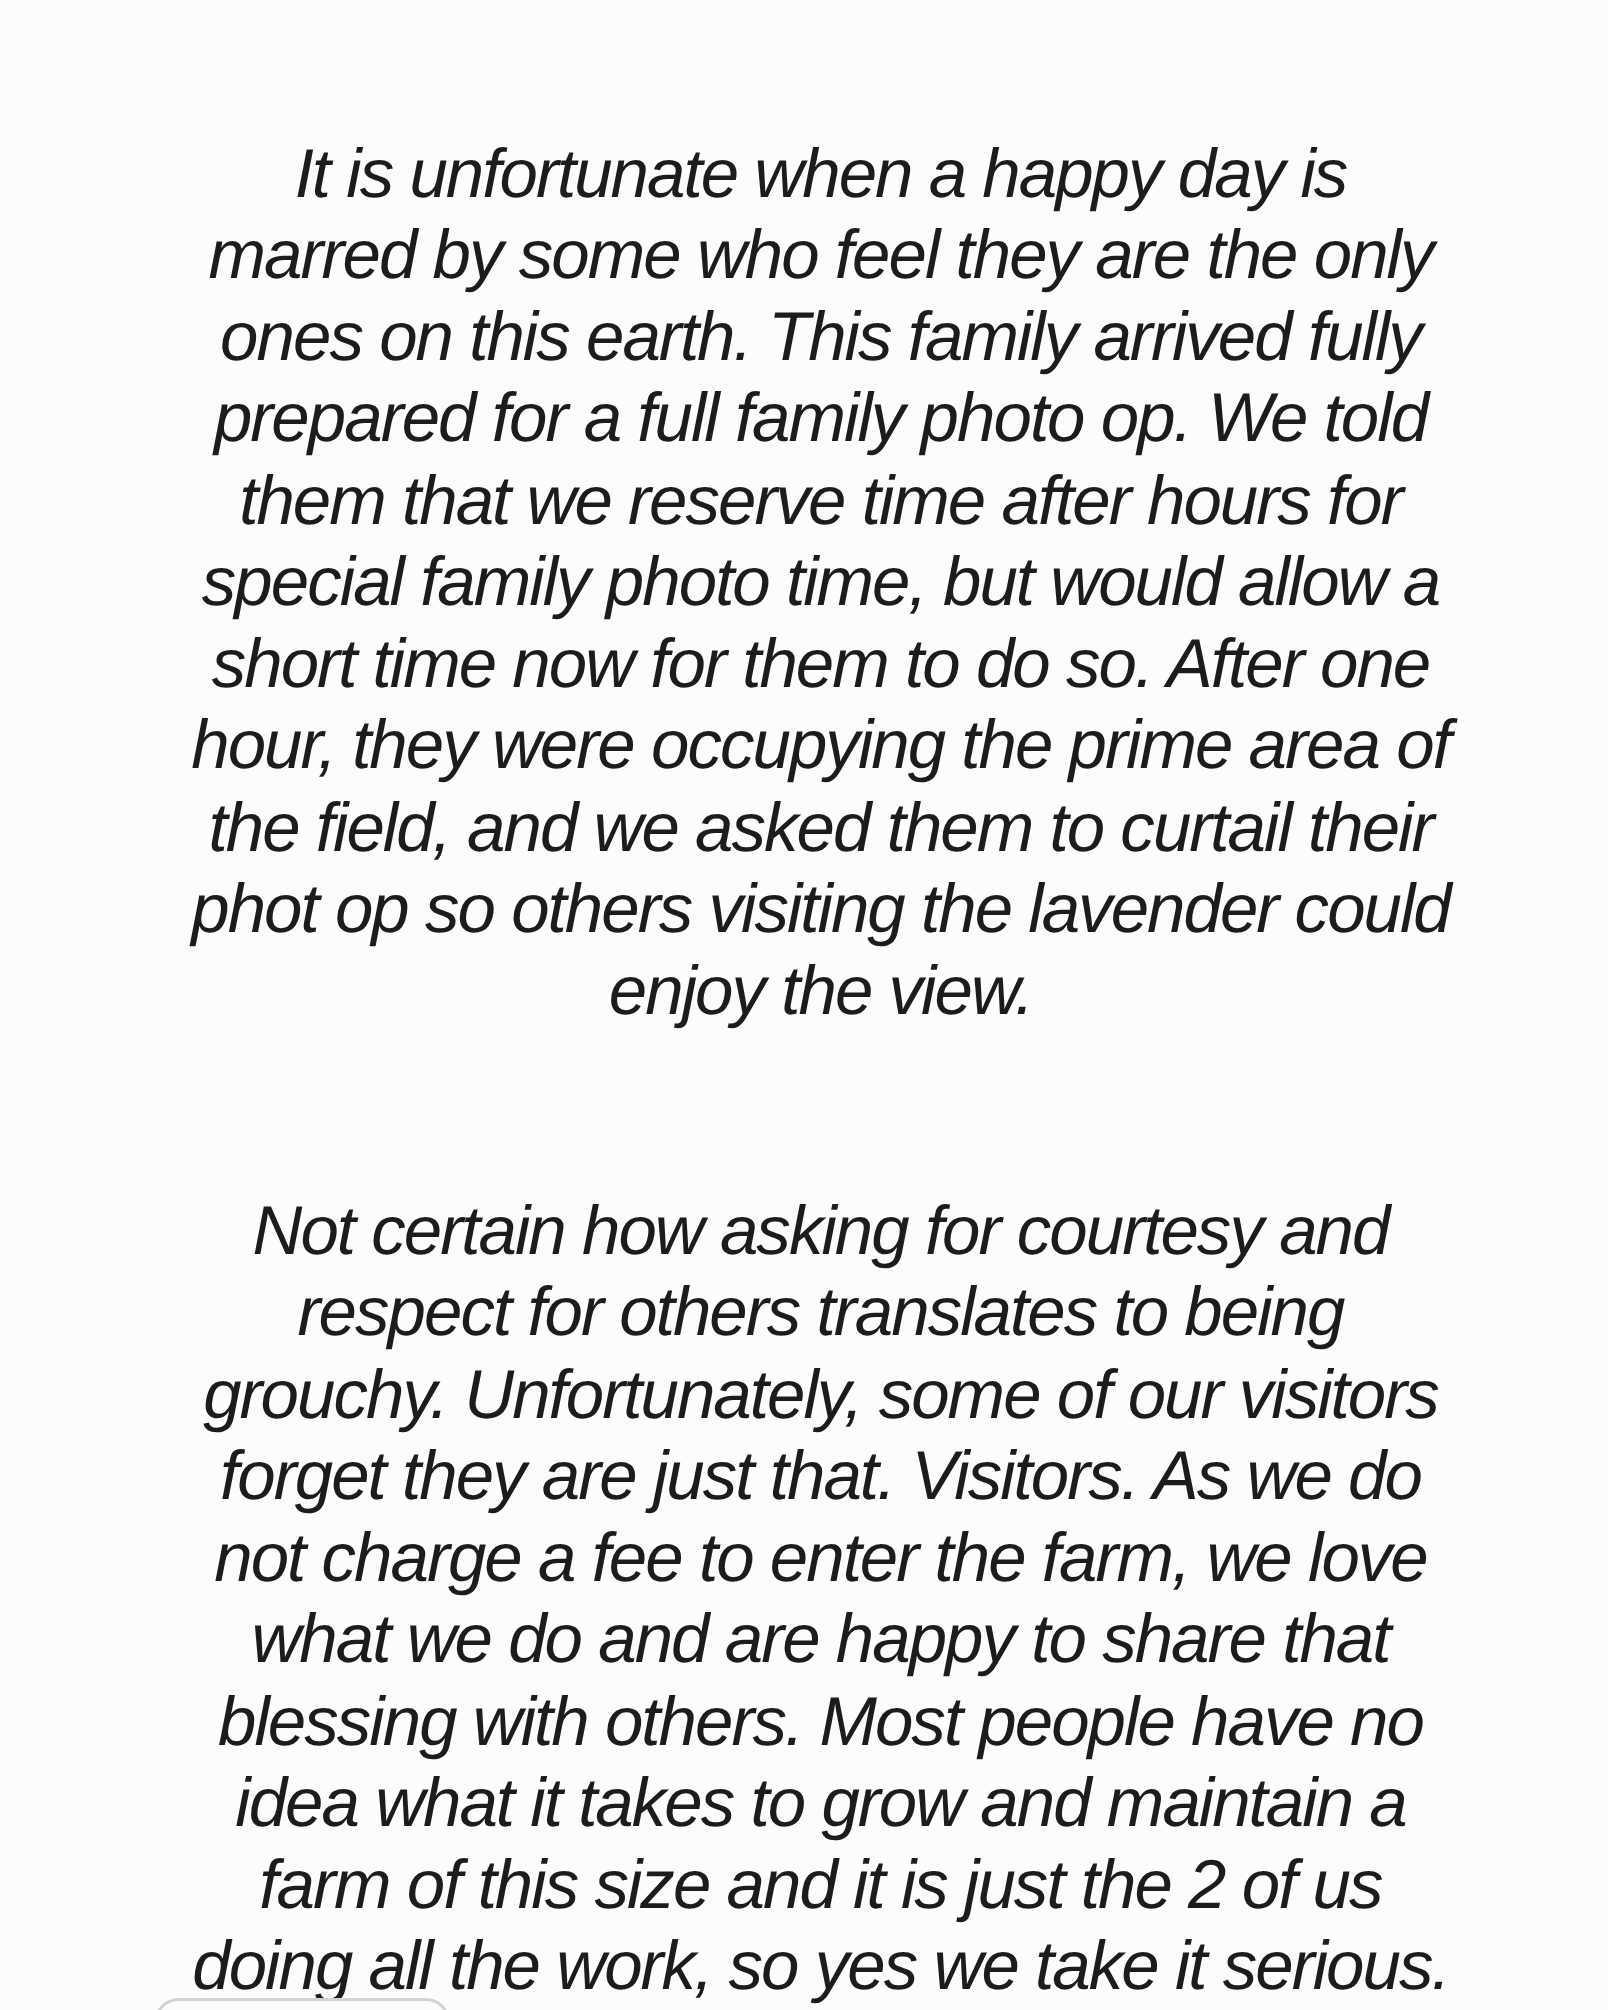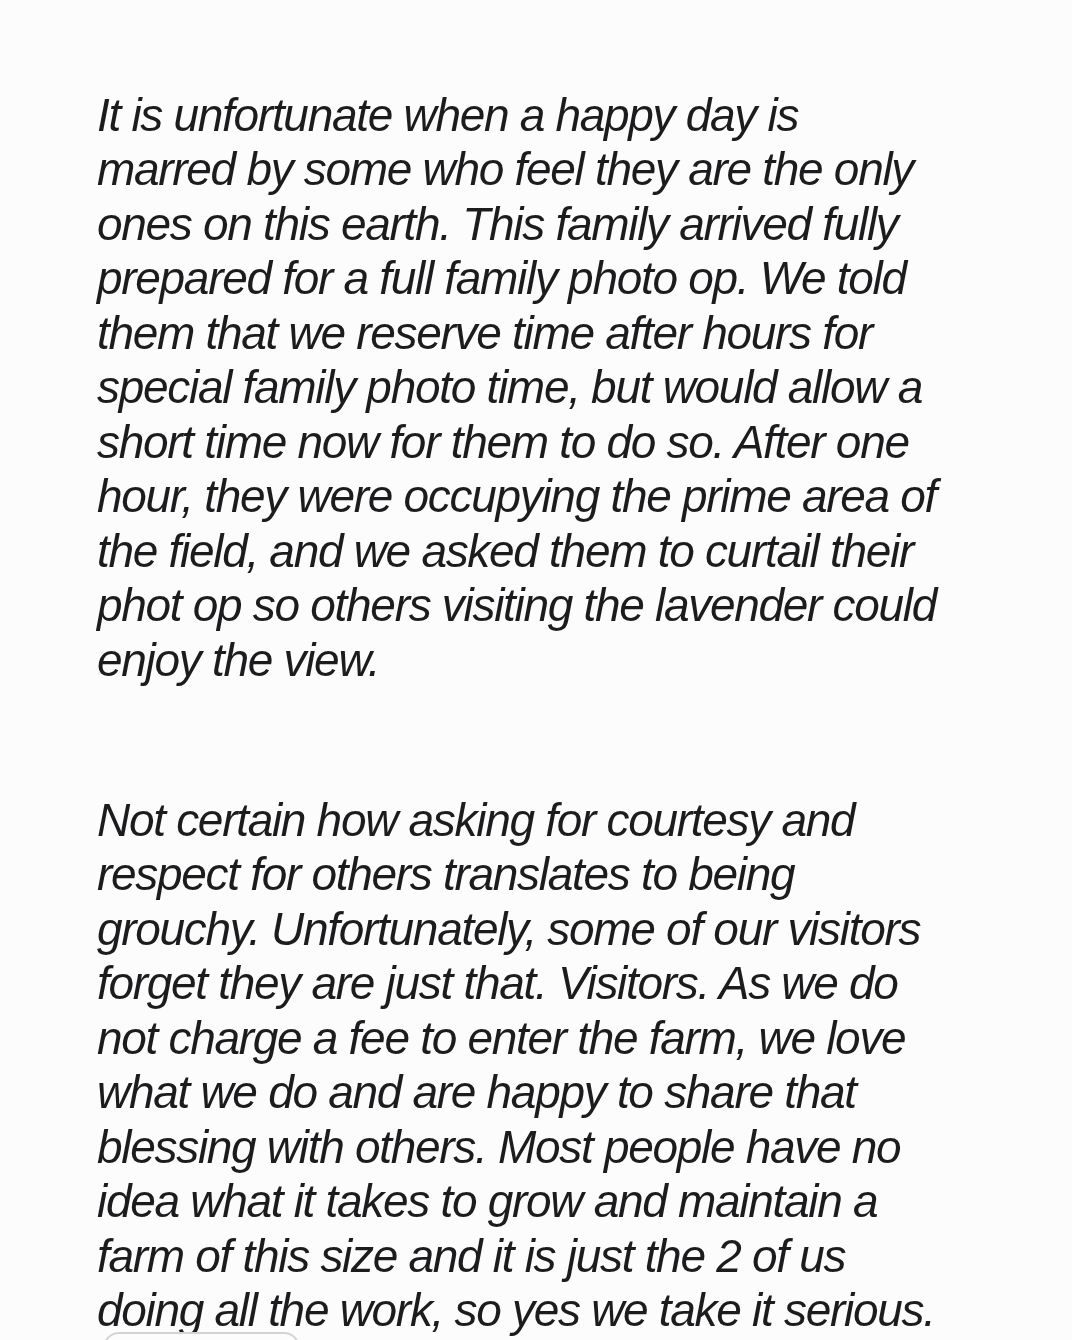--- a/index.html
+++ b/index.html
@@ -23,20 +23,21 @@
     color: var(--text);
     font-style: italic;
     font-size: 46px;
     line-height: 54.5px;
     letter-spacing: -1.3px;
     white-space: pre-line;
   }
   .post-paragraph {
     margin-bottom: 51px;
     white-space: pre-line;
+    text-align: center;
   }
   .partial-button {
     position: absolute;
     left: 103px;
     top: 1332px;
     width: 197px;
     height: 44px;
     border: 2px solid var(--button-border);
     border-radius: 16px;
     background: var(--background);

